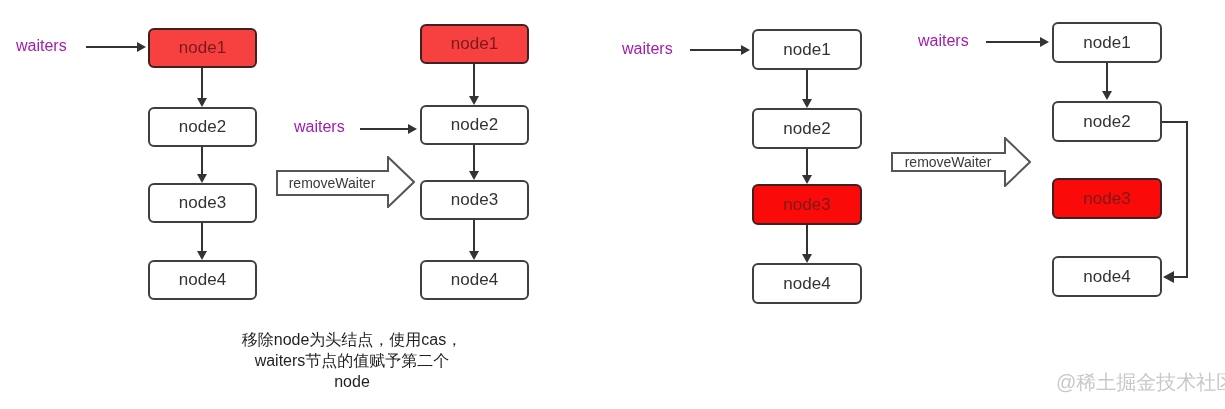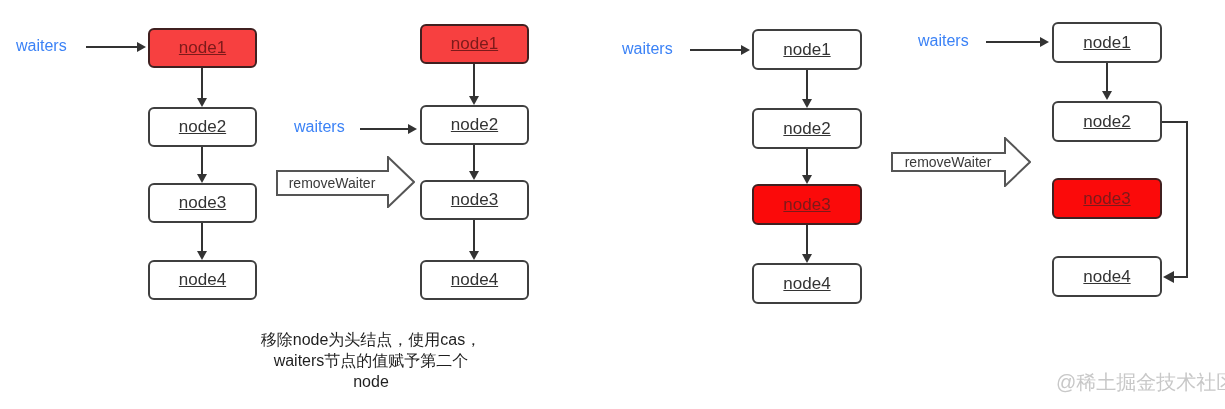--- a/index.html
+++ b/index.html
@@ -5,27 +5,27 @@
   html,body{margin:0;padding:0;background:#fff;}
   body{font-family:"Liberation Sans","DejaVu Sans",sans-serif;}
   #canvas{position:relative;width:1225px;height:409px;background:#fff;overflow:hidden;}
 
   
   .node{
     position:absolute;width:109px;height:40px;
     border:2px solid var(--node-border,#3f3f3f);
     border-radius:6px;background:#fff;
     display:flex;align-items:center;justify-content:center;
-    font-size:17px;color:var(--node-text,#333);box-sizing:border-box;text-decoration:underline;
+    font-size:17px;color:var(--node-text,#333);box-sizing:border-box;
   }
   .node.red-l{background:var(--red-fill-left,#f74040);border-color:var(--red-border,#402020);color:var(--red-text,#7c1a1a);}
   .node.red-r{background:var(--red-fill-right,#fb0a0a);border-color:var(--red-border,#402020);color:var(--red-text,#7c1a1a);}
 
   
-  .ptr-label{position:absolute;font-size:16px;color:#3b82f6;}
+  .ptr-label{position:absolute;font-size:16px;color:#a21caf;}
 
   
   .harrow{position:absolute;height:2px;background:var(--arrow,#333);}
   .harrow::after{
     content:'';position:absolute;right:-8px;top:-4px;width:0;height:0;
     border-top:5px solid transparent;border-bottom:5px solid transparent;
     border-left:9px solid var(--arrow,#333);
   }
   
   .varrow{position:absolute;width:2px;background:var(--arrow,#333);}
@@ -84,21 +84,21 @@
   <div class="harrow" style="left:360px;top:128px;width:49px"></div>
 
   <div class="node red-l" style="left:420px;top:24px">node1</div>
   <div class="varrow" style="left:473px;top:64px;height:33px"></div>
   <div class="node" style="left:420px;top:105px">node2</div>
   <div class="varrow" style="left:473px;top:145px;height:27px"></div>
   <div class="node" style="left:420px;top:180px">node3</div>
   <div class="varrow" style="left:473px;top:220px;height:32px"></div>
   <div class="node" style="left:420px;top:260px">node4</div>
 
-  <div class="caption" style="left:226px;top:329px">移除node为头结点，使用cas，
+  <div class="caption" style="left:207px;top:329px">移除node为头结点，使用cas，
 waiters节点的值赋予第二个
 node</div>
 
   <span class="ptr-label" style="left:622px;top:40px">waiters</span>
   <div class="harrow" style="left:690px;top:49px;width:52px"></div>
 
   <div class="node" style="left:752px;top:29px;width:110px;height:41px">node1</div>
   <div class="varrow" style="left:806px;top:70px;height:30px"></div>
   <div class="node" style="left:752px;top:108px;width:110px;height:41px">node2</div>
   <div class="varrow" style="left:806px;top:149px;height:27px"></div>

